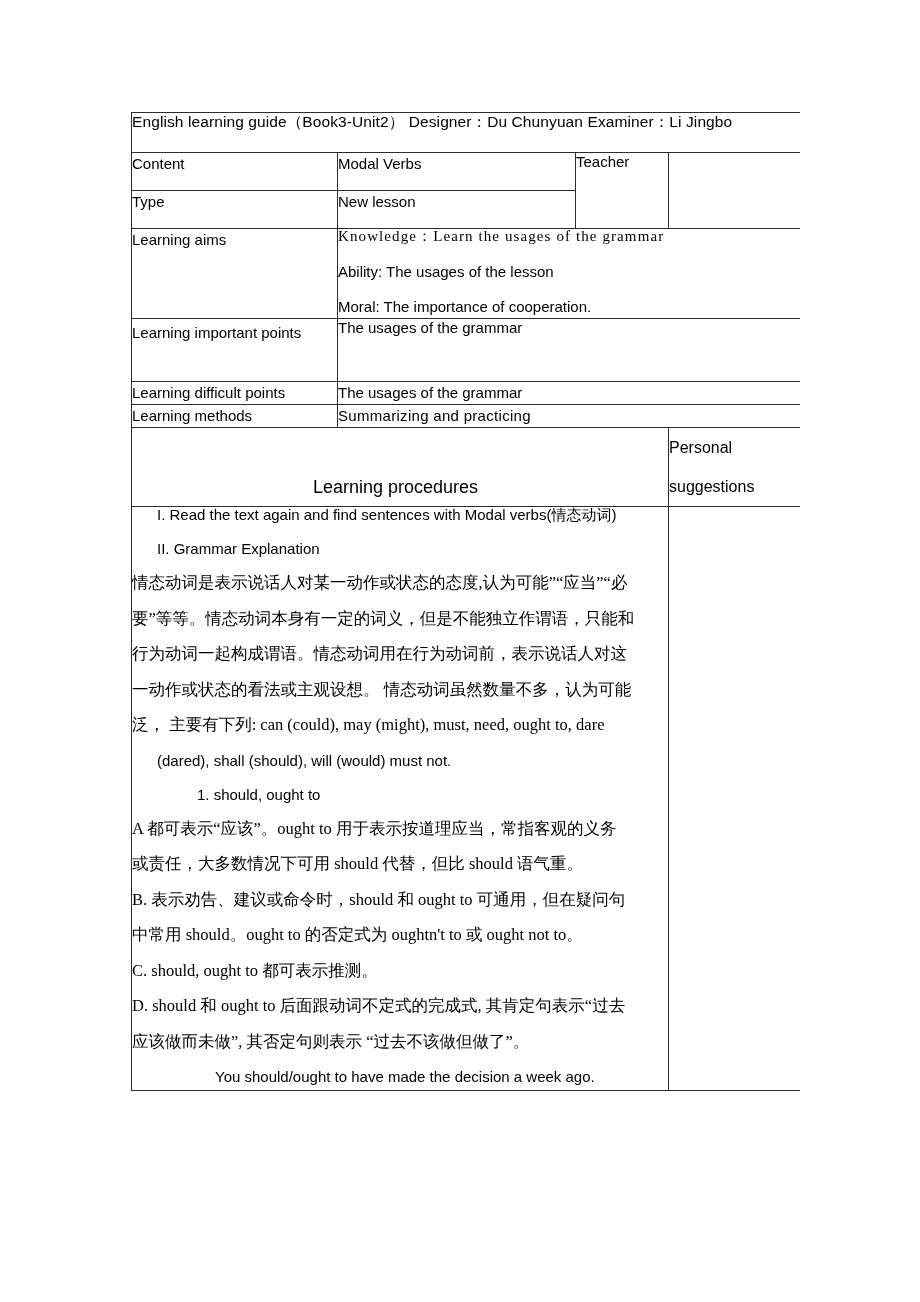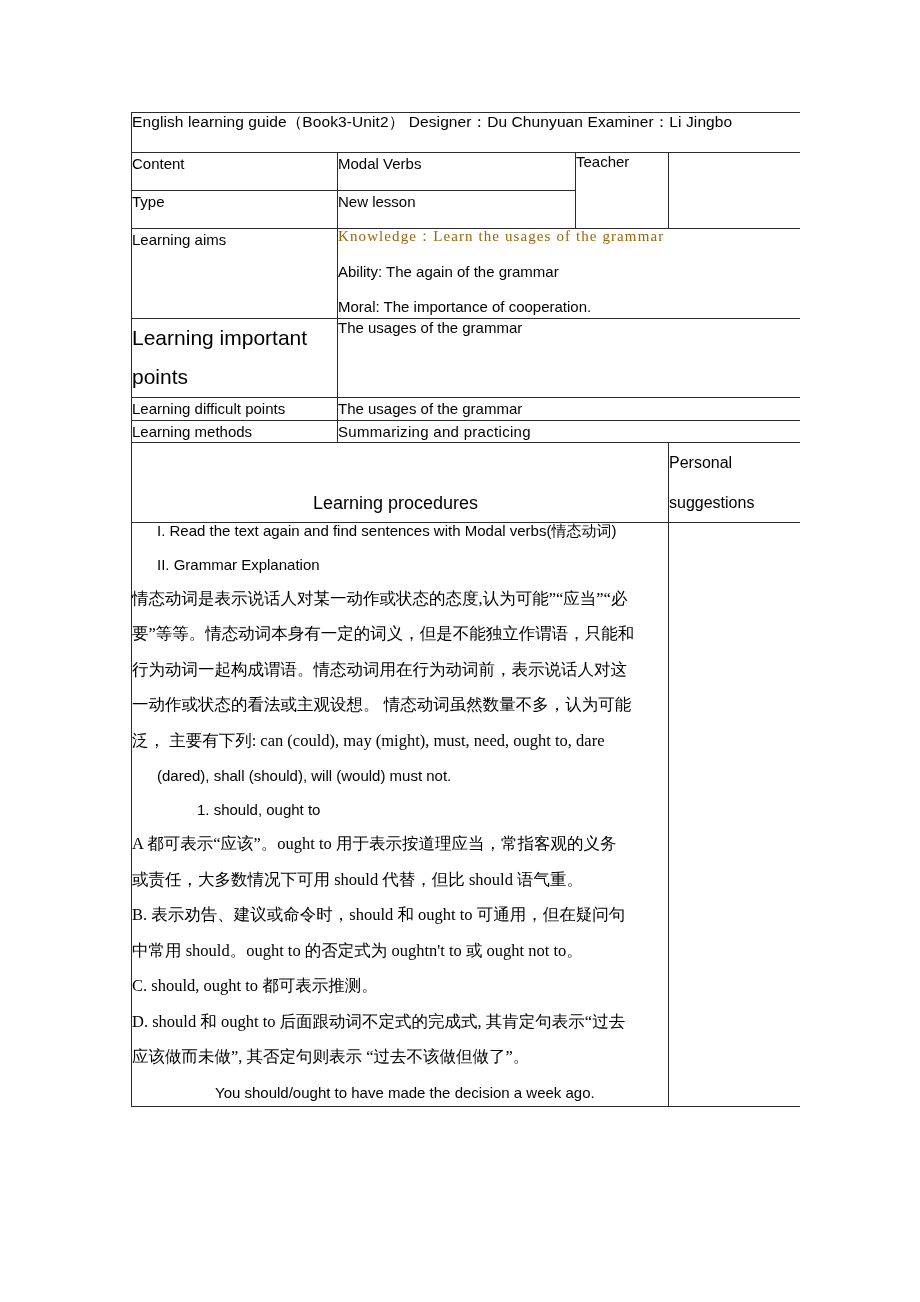--- a/index.html
+++ b/index.html
@@ -77,29 +77,29 @@
     padding: 10px 0 10px 9px;
   }
   .aim-line {
     font-size: 15px;
     line-height: 1.0;
     margin: 0 0 20px 0;
   }
   .aim-line:last-child { margin-bottom: 4px; }
   .aim-mono {
     font-family: "Liberation Serif", serif;
-    color: #a16207;
+    color: #000000;
     letter-spacing: 1.1px;
     font-size: 15px;
   }
 
   
   .imp-label {
     padding: 10px 0 0 6px;
-    font-size: 21px;
+    font-size: 15px;
     line-height: 1.85;
   }
   .imp-value {
     padding: 10px 0 0 9px;
     font-size: 15px;
     height: 62px;
   }
   .diff-label, .diff-value { height: 22px; }
   .meth-label { }
   .meth-value {
@@ -193,21 +193,21 @@
           <span>New lesson</span>
         </td>
       </tr>
 
       <tr>
         <td class="label-cell aims-label">
           <span>Learning aims</span>
         </td>
         <td class="aims-cell" colspan="3">
           <div class="aim-line aim-mono">Knowledge：Learn the usages of the grammar</div>
-          <div class="aim-line">Ability: The again of the grammar</div>
+          <div class="aim-line">Ability: The usages of the lesson</div>
           <div class="aim-line">Moral: The importance of cooperation.</div>
         </td>
       </tr>
 
       <tr>
         <td class="imp-label">
           <span>Learning important points</span>
         </td>
         <td class="imp-value" colspan="3">
           <span>The usages of the grammar</span>

